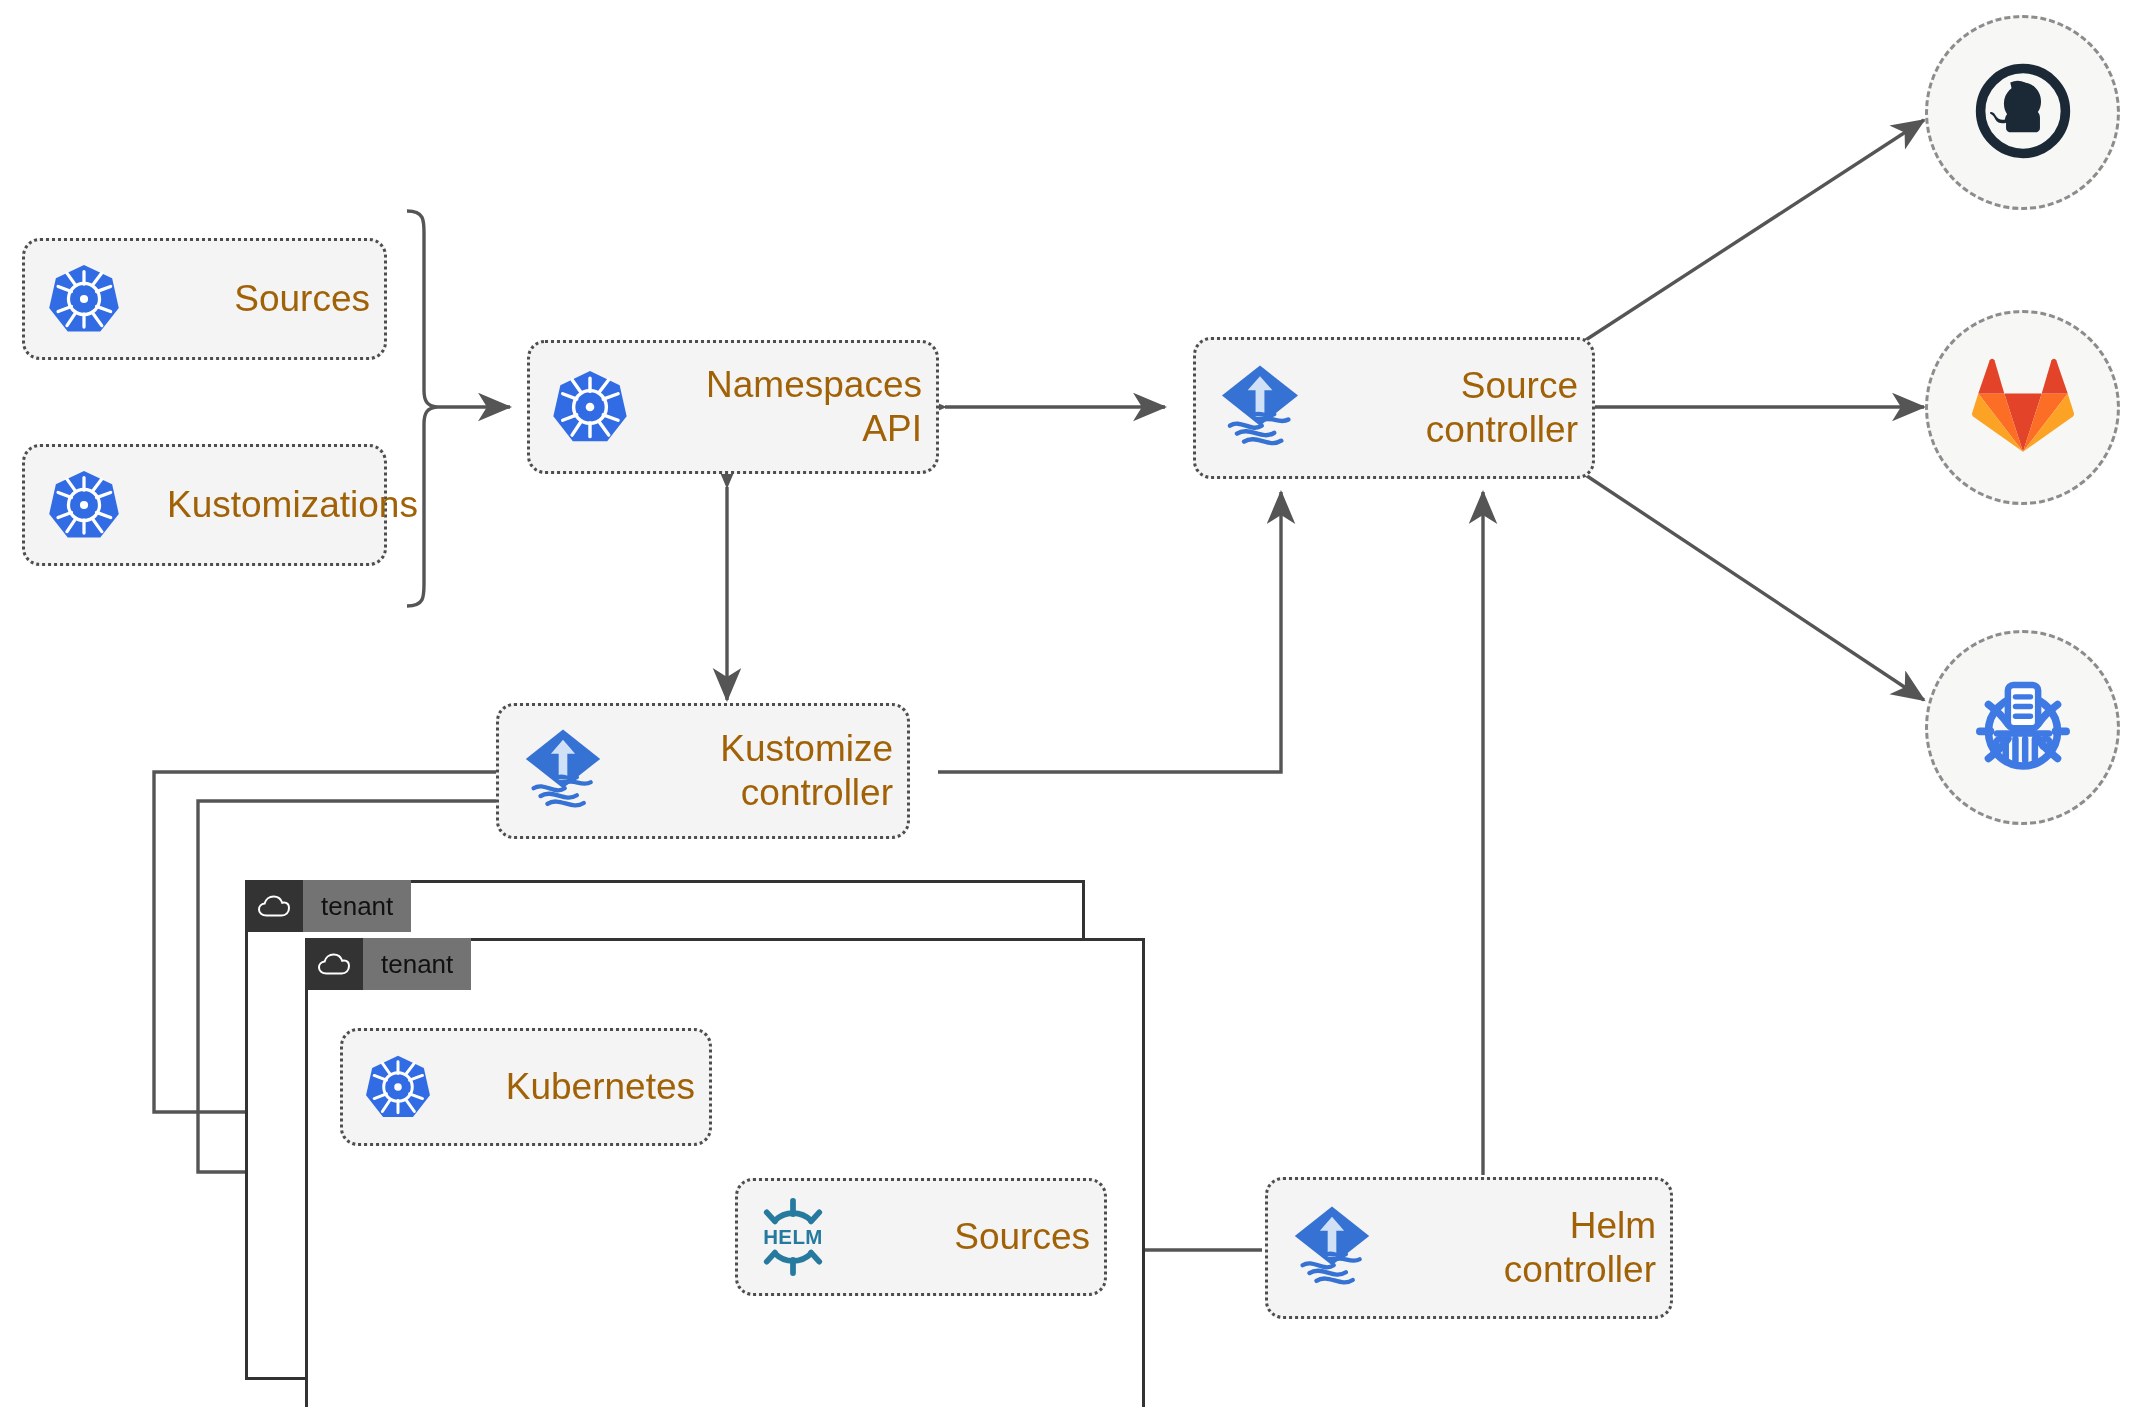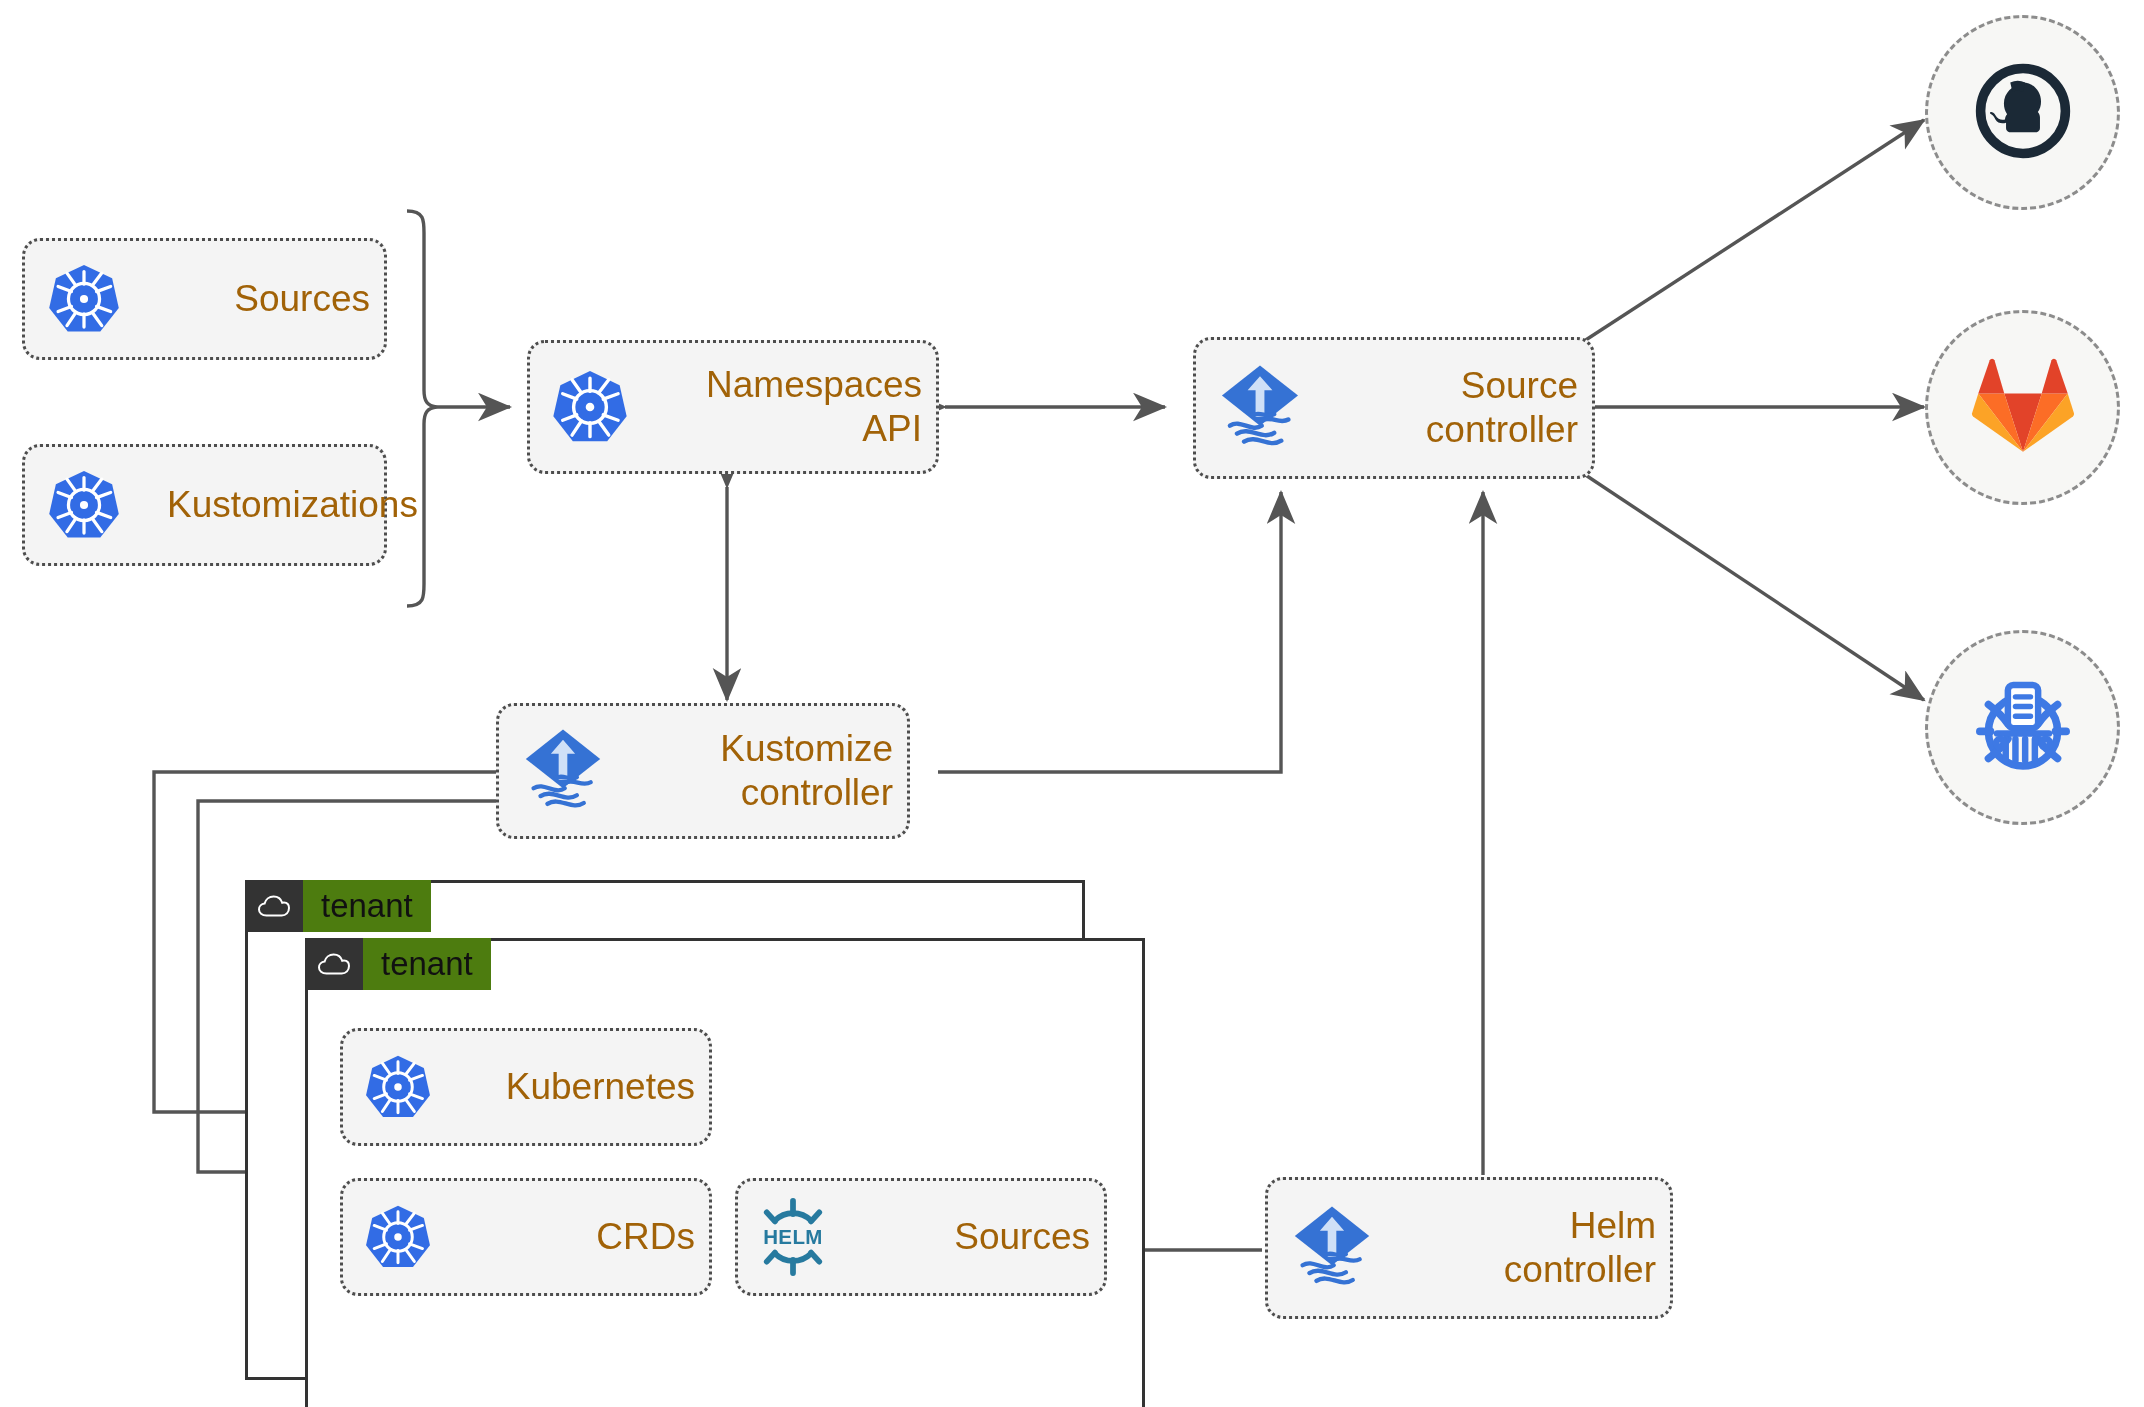--- a/index.html
+++ b/index.html
@@ -34,22 +34,22 @@
   }
   .tenant .thead{
     position:absolute;left:-3px;top:-3px;height:52px;
     display:flex;align-items:center;
   }
   .tenant .tbadge{
     width:58px;height:52px;background:#333333;
     display:flex;align-items:center;justify-content:center;
   }
   .tenant .ttitle{
-    background:#4d7c0f;height:52px;display:flex;align-items:center;
-    padding:0 18px;font-size:33px;color:#111111;
+    background:#737373;height:52px;display:flex;align-items:center;
+    padding:0 18px;font-size:26px;color:#111111;
   }
 
   .k8s-ico svg, .flux-ico svg, .helm-ico svg{display:block;}
 </style>
 </head>
 <body>
 
 <div id="stage">
 
   <svg class="layer">
@@ -242,37 +242,20 @@
                    M27 86 L39 68 M61 32 L74 15
                    M27 15 L39 32 M61 68 L74 86"></path>
         </g>
         <circle cx="50" cy="50" r="5.5" fill="#ffffff"></circle>
       </svg>
     </div>
     <div class="lbl">Kubernetes</div>
   </div>
 
 
-  <div class="node" style="left:340px;top:1178px;width:372px;height:118px;">
-    <div class="ico k8s-ico" style="width:110px;">
-      <svg width="68" height="68" viewBox="0 0 100 100">
-        <path d="M50 4 L88 22 L97 62 L72 94 L28 94 L3 62 L12 22 Z" fill="#326ce5"></path>
-        <g fill="none" stroke="#ffffff" stroke-width="4.4" stroke-linecap="round">
-          <circle cx="50" cy="50" r="21"></circle>
-          <path d="M50 13 L50 30 M50 70 L50 88
-                   M15 33 L33 40 M67 60 L86 67
-                   M15 67 L33 60 M67 40 L86 33
-                   M27 86 L39 68 M61 32 L74 15
-                   M27 15 L39 32 M61 68 L74 86"></path>
-        </g>
-        <circle cx="50" cy="50" r="5.5" fill="#ffffff"></circle>
-      </svg>
-    </div>
-    <div class="lbl">CRDs</div>
-  </div>
 
   <div class="node" style="left:735px;top:1178px;width:372px;height:118px;">
     <div class="ico helm-ico" style="width:110px;">
       <svg width="82" height="82" viewBox="0 0 100 100">
         <g fill="none" stroke="#277a9f" stroke-width="7" stroke-linecap="round">
           <path d="M50 6 L50 22 M50 78 L50 94"></path>
           <path d="M18 20 L28 31 M72 69 L82 80"></path>
           <path d="M82 20 L72 31 M28 69 L18 80"></path>
           <path d="M28 30 A31 31 0 0 1 72 30"></path>
           <path d="M28 70 A31 31 0 0 0 72 70"></path>

